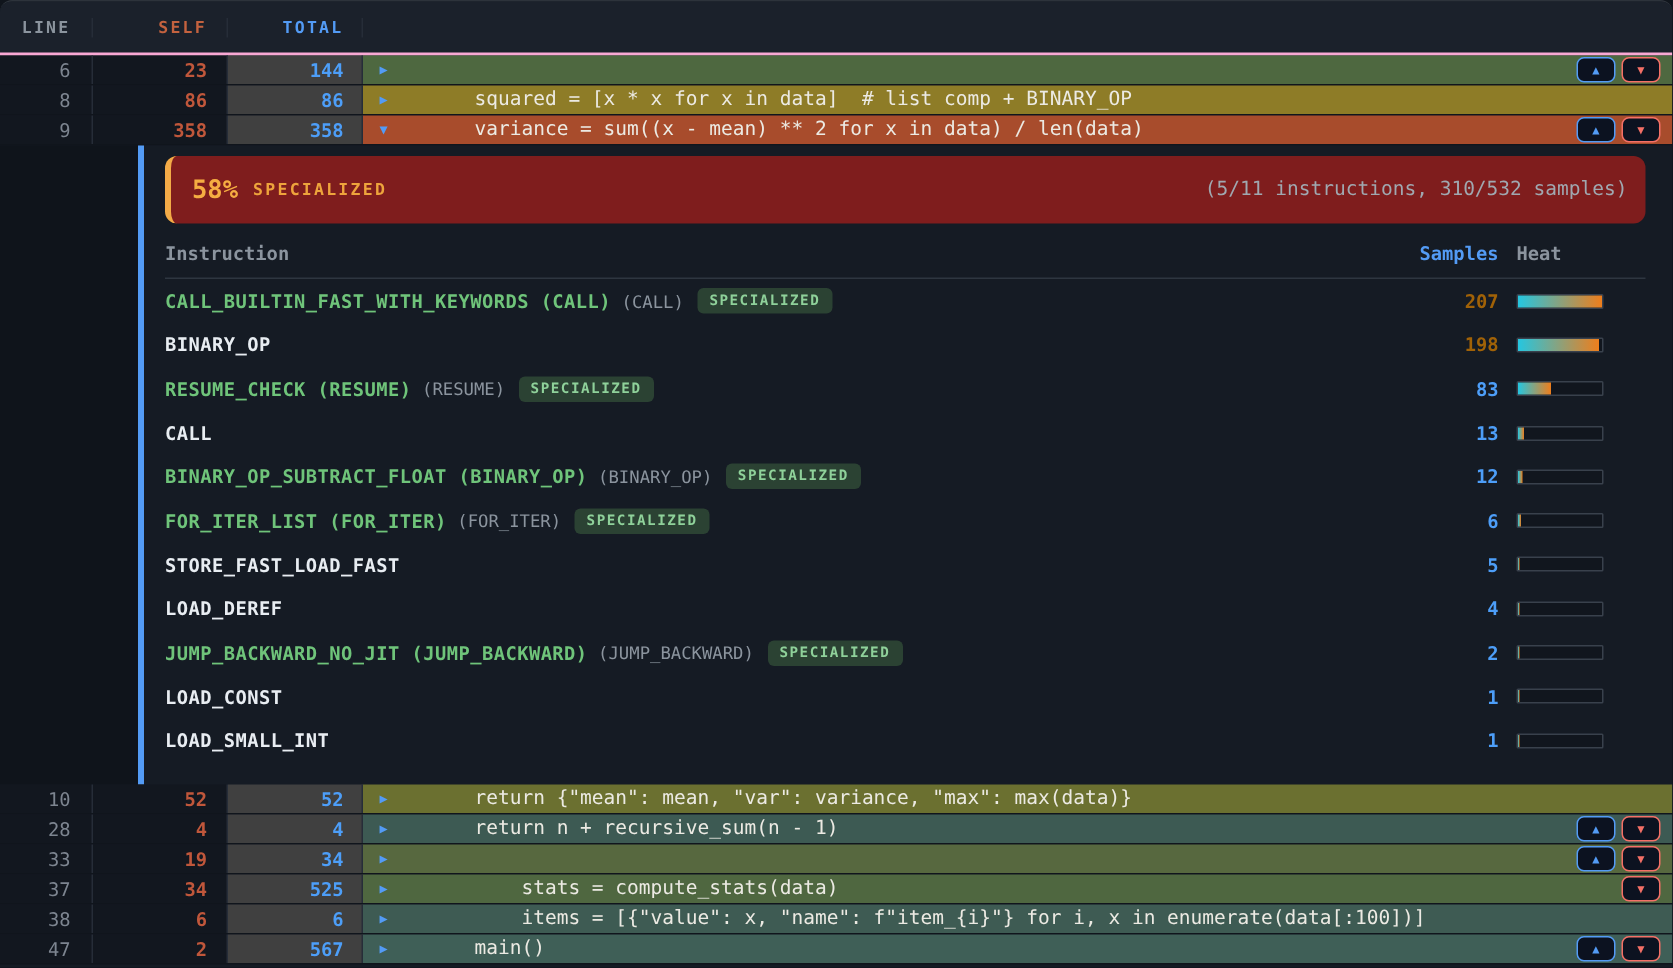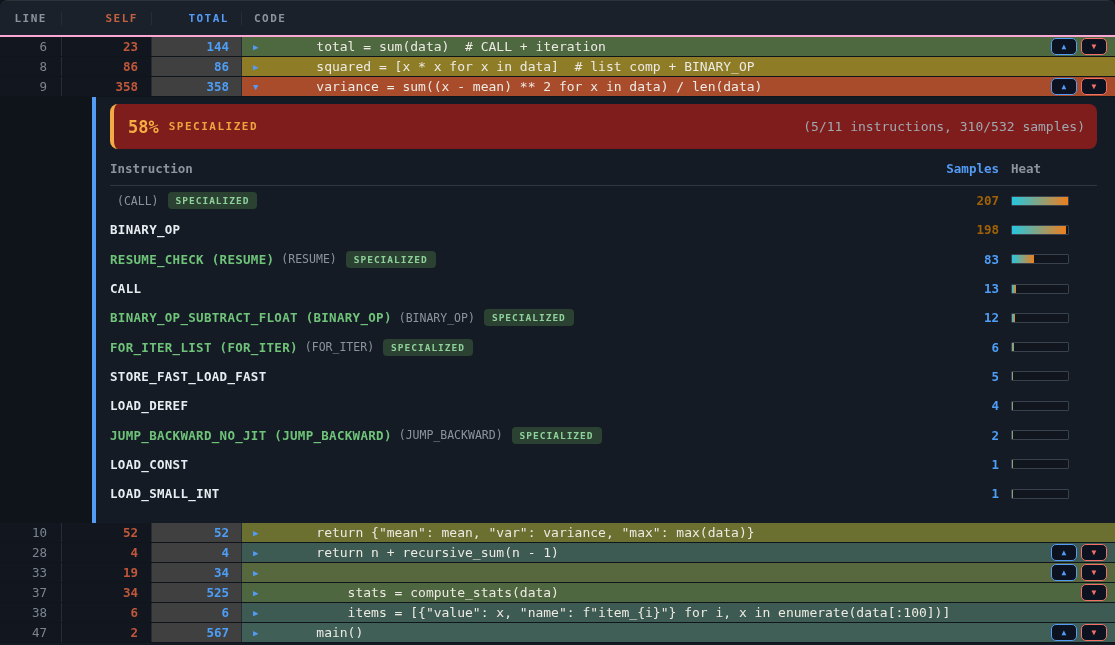--- a/index.html
+++ b/index.html
@@ -87,30 +87,28 @@
 </head>
 <body>
 
 <div class="app">
 
   <div>
     <div class="hrow">
       <div class="th c-line">LINE</div>
       <div class="th c-self">SELF</div>
       <div class="th c-total">TOTAL</div>
-      <div class="th c-code">CODE</div>
     </div>
     <div id="top-rows">
         <div class="crow">
           <div class="c-line">6</div>
           <div class="c-self">23</div>
           <div class="c-total">144</div>
           <div class="c-code" style="background: rgb(78, 104, 64);">
             <span class="exp">▶</span>
-            <span class="codetext">    total = sum(data)  # CALL + iteration</span>
             <span class="btns">
               <button class="nav up">▲</button>
               <button class="nav down">▼</button>
             </span>
           </div>
         </div>
         <div class="crow">
           <div class="c-line">8</div>
           <div class="c-self">86</div>
           <div class="c-total">86</div>
@@ -148,20 +146,21 @@
       </div>
 
       <div class="itable-header">
         <span class="ih-instr">Instruction</span>
         <span class="ih-samples">Samples</span>
         <span class="ih-heat">Heat</span>
       </div>
 
       <div id="instr-rows">
           <div class="irow">
+            <span class="iname spec">CALL_BUILTIN_FAST_WITH_KEYWORDS (CALL)</span>
             <span class="ibase">(CALL)</span>
             <span class="ibadge">SPECIALIZED</span>
             <span class="ispacer"></span>
             <span class="isamples hot">207</span>
             <span class="iheat">
               <span class="fill" style="width: 100%; background: linear-gradient(90deg, rgb(37, 198, 224), rgb(238, 126, 28));"></span>
             </span>
           </div>
           <div class="irow">
             <span class="iname plain">BINARY_OP</span>

